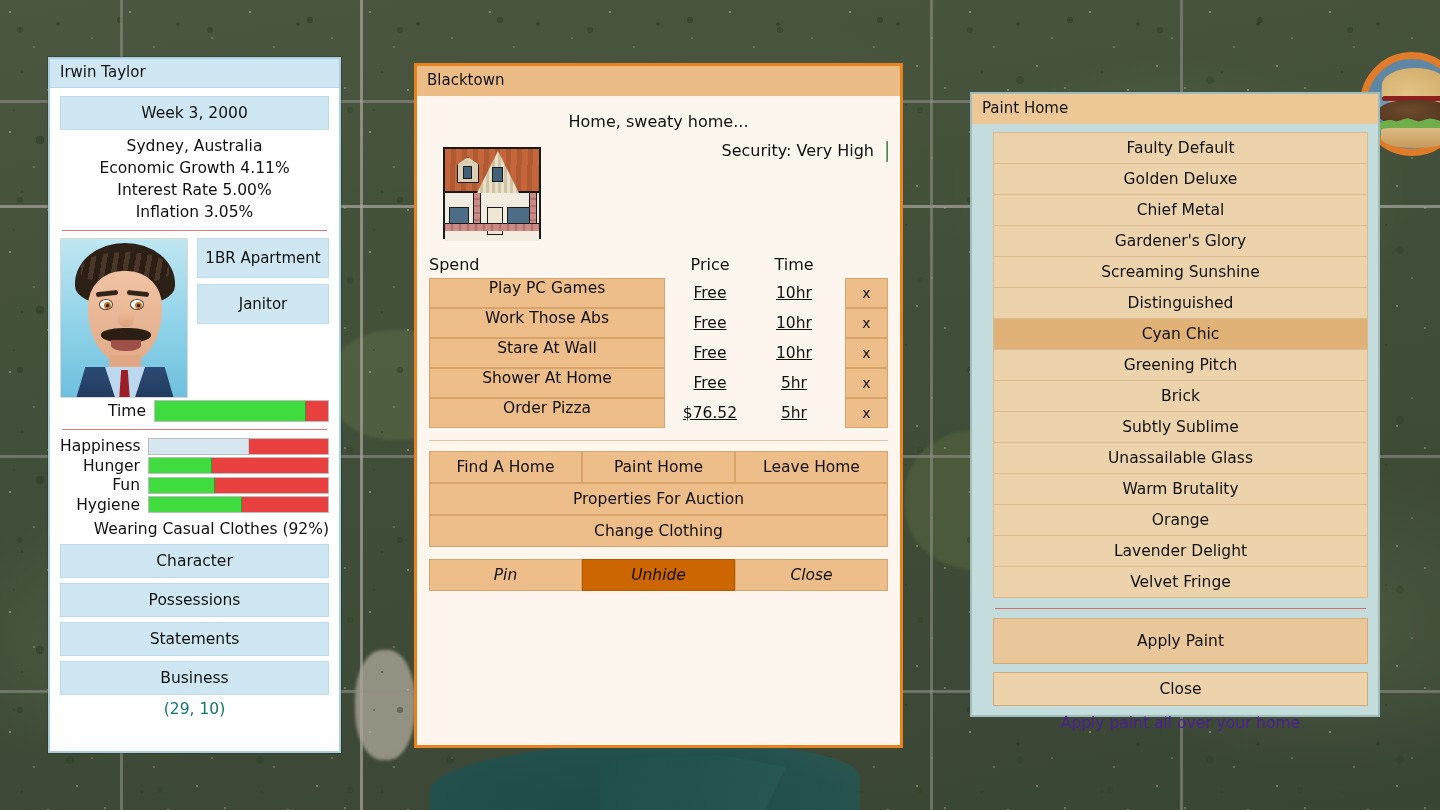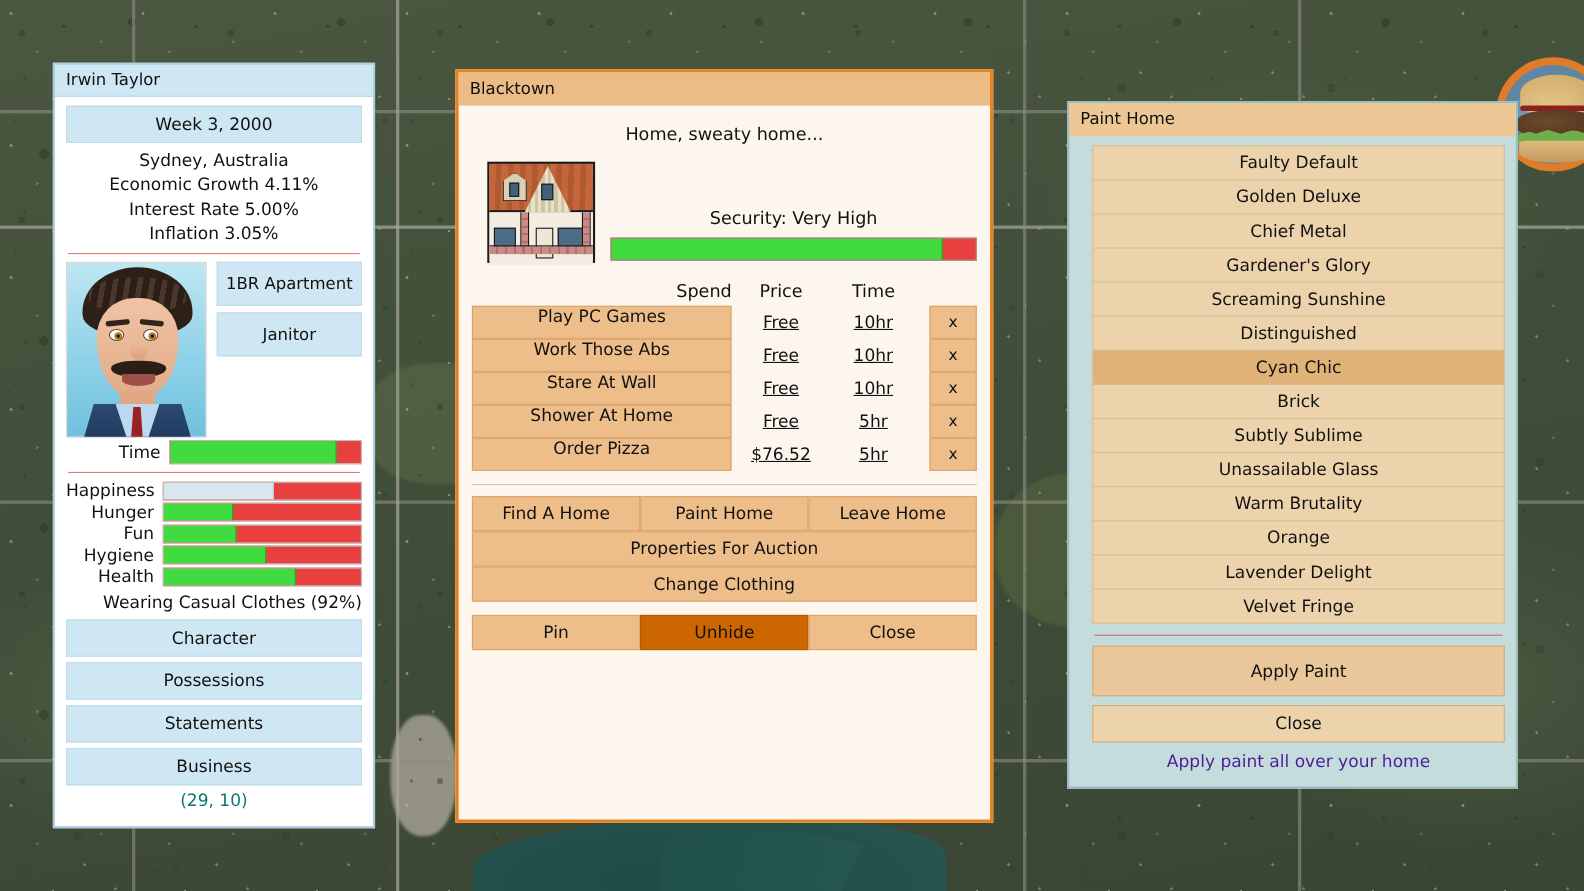--- a/index.html
+++ b/index.html
@@ -165,47 +165,47 @@
   .h-dwin { position:absolute; left:18px; top:17px; width:9px; height:13px; background:#43607a; border:1px solid #1a1a1a; }
   .h-body { position:absolute; left:0; top:44px; width:100%; height:48px; background:#f3ece0; }
   .h-porch { position:absolute; left:0; bottom:6px; width:100%; height:8px;
     background: repeating-linear-gradient(90deg,#c98b86 0 6px,#b5706c 6px 8px); border-top:1px solid #1a1a1a; }
   .h-col { position:absolute; width:8px; top:44px; bottom:6px;
     background: repeating-linear-gradient(180deg,#c98b86 0 5px,#b5706c 5px 7px); border-left:1px solid #1a1a1a; border-right:1px solid #1a1a1a;}
   .h-col.a { left:28px; } .h-col.b { right:2px; }
   .h-win { position:absolute; background:#4d6c86; border:1px solid #1a1a1a; }
   .h-door { position:absolute; left:42px; top:58px; width:16px; height:28px; background:#efe7d6; border:1px solid #1a1a1a; }
 
-  .bt-right { flex:1; display:flex; flex-direction:column; justify-content:flex-end; padding-bottom: 2px; }
+  .bt-right { flex:1; display:flex; flex-direction:row; justify-content:flex-end; padding-bottom: 2px; gap: 12px; }
   .sec-label { text-align:center; font-size:16px; color:#111; margin-bottom:8px; }
   .sec-track { height: 21px; background:#e8403f; border:1px solid #9a9a9a; position:relative; }
   .sec-fill { position:absolute; left:0; top:0; bottom:0; background:#3fdb3f; border-right:1px solid #2c9c2c; }
 
   .spend-tbl { margin-top: 16px; }
   .spend-head { display:flex; font-size:16px; color:#111; padding-bottom: 4px; }
-  .col-action { width: 242px; text-align:right; }
+  .col-action { width: 242px; text-align:left; }
   .col-price  { width: 92px; text-align:center; }
   .col-time   { width: 80px; text-align:center; }
   .col-x      { width: 44px; text-align:center; margin-left: 12px; }
   .spend-row { display:flex; align-items:stretch; }
   .tan-btn {
     background:#edbd8a; border:1px solid #d9a46c; color:#111;
     font-size:15.5px; text-align:center; padding:6px 4px; cursor:pointer;
   }
   .spend-row .col-action { padding:0; }
   .spend-row .cell { font-size:15.5px; color:#111; display:flex; align-items:center; justify-content:center; padding: 6px 2px; text-decoration: underline; }
   .xbtn { background:#edbd8a; border:1px solid #d9a46c; font-size:14px; color:#111;
     display:flex; align-items:center; justify-content:center; cursor:pointer; }
   .sep { border:none; border-top:1px solid #e0c5a5; margin: 12px 0 10px; }
 
   .act-grid3 { display:flex; }
   .act-grid3 .tan-btn { flex:1; }
   .act-full { display:block; width:100%; }
   .bottom-row { display:flex; margin-top: 12px; }
-  .bottom-row .tan-btn { flex:1; }
+  .bottom-row .tan-btn { flex:1;font-style:italic; }
   .tan-btn.active { background:#cc6600; border-color:#b25800; }
 
   
   #paintwin {
     left: 970px; top: 92px; width: 410px; height: 625px;
     background: #c5dcdc; border: 2px solid #9dbcbc;
   }
   #paintwin .win-title { background: #edc896; font-size: 15px; padding: 7px 10px 8px; }
   .pw-body { padding: 8px 10px 10px 21px; }
   .paint-list { background:#c5dcdc; }
@@ -335,26 +335,20 @@
           <div class="bar-track">
               <div class="bar-fill" style="width:37%"></div>
             </div>
         </div>
         <div class="bar-row">
           <div class="bar-label">Hygiene</div>
           <div class="bar-track">
               <div class="bar-fill" style="width:52%"></div>
             </div>
         </div>
-        <div class="bar-row">
-          <div class="bar-label">Health</div>
-          <div class="bar-track">
-              <div class="bar-fill" style="width:67%"></div>
-            </div>
-        </div>
       </div>
 
       <div class="clothes">Wearing Casual Clothes (92%)</div>
       <div class="blue-btn">Character</div>
       <div class="blue-btn">Possessions</div>
       <div class="blue-btn">Statements</div>
       <div class="blue-btn">Business</div>
       <div class="coord">(29, 10)</div>
     </div>
   </div>
@@ -449,20 +443,21 @@
     <div class="win-title">Paint Home</div>
     <div class="pw-body">
       <div class="paint-list">
         <div class="paint-item">Faulty Default</div>
         <div class="paint-item">Golden Deluxe</div>
         <div class="paint-item">Chief Metal</div>
         <div class="paint-item">Gardener's Glory</div>
         <div class="paint-item">Screaming Sunshine</div>
         <div class="paint-item">Distinguished</div>
         <div class="paint-item selected">Cyan Chic</div>
+        <div class="paint-item">Greening Pitch</div>
         <div class="paint-item">Brick</div>
         <div class="paint-item">Subtly Sublime</div>
         <div class="paint-item">Unassailable Glass</div>
         <div class="paint-item">Warm Brutality</div>
         <div class="paint-item">Orange</div>
         <div class="paint-item">Lavender Delight</div>
         <div class="paint-item">Velvet Fringe</div>
       </div>
       <hr class="pw-hr">
       <div class="pw-btn">Apply Paint</div>

